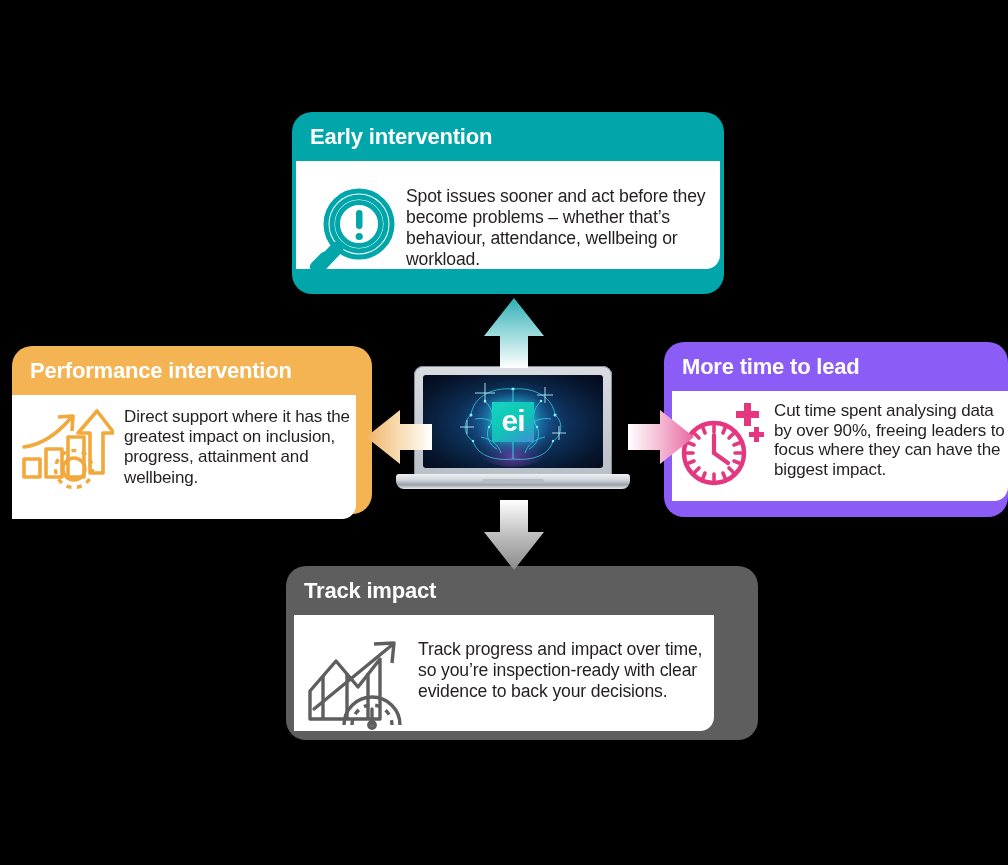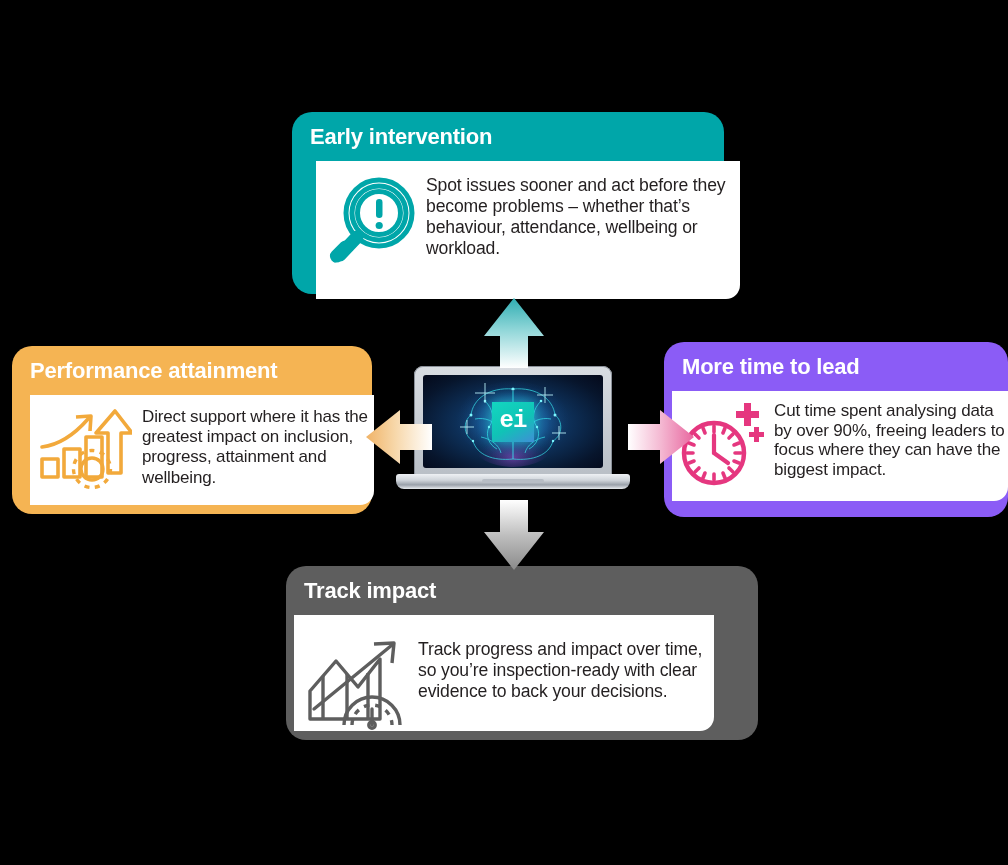--- a/index.html
+++ b/index.html
@@ -23,29 +23,29 @@
   }
   .card .ico{flex:0 0 auto;display:block;}
   .card .txt{
     font-size:17.6px;line-height:1.19;color:#231f20;
     letter-spacing:-0.15px;padding-top:4px;
   }
 
   
   #card-early{left:292px;top:112px;width:432px;height:182px;background:#00A6A9;}
   #card-early .body{
-    margin-left:24px;width:424px;height:138px;
-    border-radius:0 0 14px 0;padding:10px 8px 8px 8px;
+    margin-left:4px;width:424px;height:108px;
+    border-radius:0 0 14px 0;padding:21px 8px 8px 8px;
   }
   #card-early .txt{width:312px;}
 
   
   #card-perf{left:12px;top:346px;width:360px;height:168px;background:#F5B453;}
   #card-perf .body{
-    margin-left:18px;width:344px;height:110px;
+    margin-left:0;width:344px;height:124px;
     border-radius:0 0 14px 0;padding:8px 6px 6px 6px;
   }
   #card-perf .txt{width:240px;font-size:17px;}
 
   
   #card-lead{left:664px;top:342px;width:344px;height:175px;background:#8b5cf6;}
   #card-lead .body{
     margin-left:8px;width:336px;height:110px;
     border-radius:0 0 14px 0;padding:6px 2px 6px 6px;
   }
@@ -75,22 +75,22 @@
   }
   .brain{position:absolute;inset:0;}
   .logo-sq{
     position:absolute;left:50%;top:50%;width:42px;height:40px;
     transform:translate(-50%,-50%);
     background:linear-gradient(150deg,#13d6c0 0%,#10c3b6 55%,#3f8fd6 100%);
     display:flex;align-items:center;justify-content:center;
     box-shadow:0 0 14px rgba(40,230,220,.55);
   }
   .logo-sq span{
-    color:#fff;font-size:24px;font-weight:bold;line-height:1;
-    letter-spacing:-1px;font-family:Liberation Mono, monospace;
+    color:#fff;font-size:30px;font-weight:bold;line-height:1;
+    letter-spacing:-1px;font-family:Liberation Sans, sans-serif;
     transform:translateY(-1px);
   }
   .base{
     position:absolute;left:0;top:108px;width:234px;height:15px;
     background:linear-gradient(#eef1f4 0%,#cfd4da 42%,#9aa1aa 72%,#e8ebef 100%);
     border-radius:3px 3px 8px 8px;
   }
   .base:after{
     content:"";position:absolute;left:50%;top:5px;transform:translateX(-50%);
     width:62px;height:4px;background:#b7bdc5;border-radius:2px;
@@ -123,21 +123,21 @@
             <line x1="27" y1="72" x2="11" y2="89"></line>
           </g>
           <rect x="4" y="74" width="26" height="13" rx="6.5" transform="rotate(-45 17 80.5)" fill="#00A6A9"></rect>
         </svg>
       </span>
       <span class="txt">Spot issues sooner and act before they become problems – whether that’s behaviour, attendance, wellbeing or workload.</span>
     </div>
   </div>
 
   <div class="card" id="card-perf">
-    <div class="hdr">Performance attainment</div>
+    <div class="hdr">Performance intervention</div>
     <div class="body">
       <span class="ico">
         <svg width="96" height="92" viewBox="0 0 96 92">
           <g fill="none" stroke="#F2A93B" stroke-width="3.6" stroke-linejoin="round">
             <rect x="6" y="56" width="16" height="18"></rect>
             <rect x="28" y="46" width="16" height="28"></rect>
             <rect x="50" y="34" width="16" height="40"></rect>
             <path d="M6 44 C22 42 38 32 52 16" stroke-linecap="round"></path>
             <path d="M40 14 L55 13 L54 28"></path>
             <path d="M72 70 L72 30 L60 30 L79 8 L96 30 L85 30 L85 70 Z"></path>

